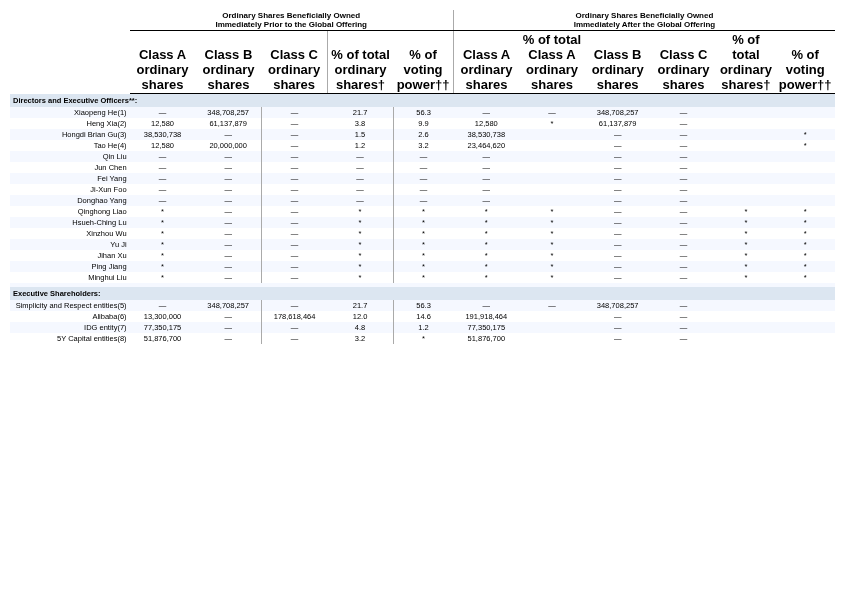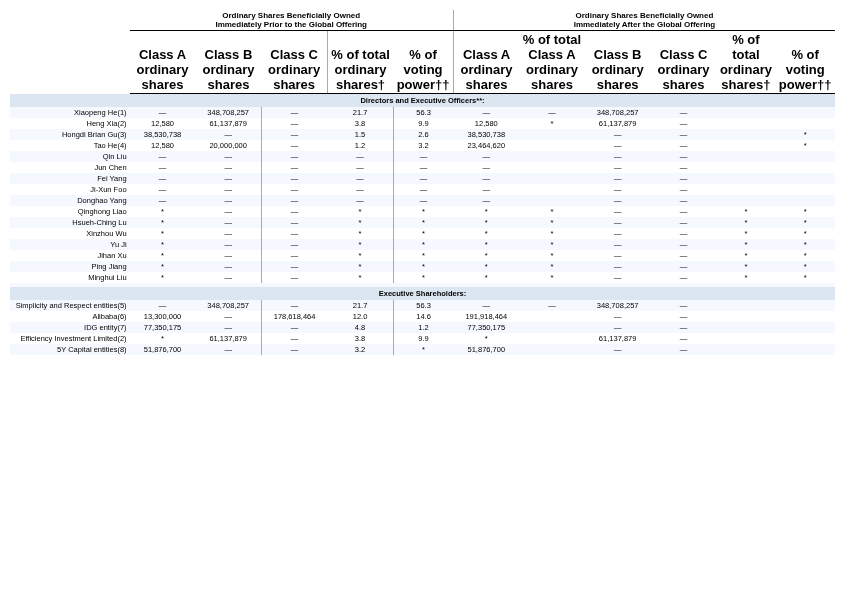--- a/index.html
+++ b/index.html
@@ -21,21 +21,21 @@
       padding: 1px 3px;
       text-align: center;
       vertical-align: bottom;
     }
     td.left-align {
       text-align: right;
     }
     .section-header {
       background: #e8e8e8;
       font-weight: bold;
-      text-align: center;
+      text-align: left;
       padding: 2px 3px;
     }
     tr:nth-child(even) td { background: #f5f8ff; }
     tr:nth-child(odd) td { background: #fff; }
     .section-row td { background: #dce6f1 !important; font-weight: bold; }
     .name-col { min-width: 110px; text-align: left; }
     .num-col { min-width: 65px; }
     .border-right { border-right: 1px solid #aaa; }
     .top-header { border-bottom: 1px solid #000; text-align: center; font-weight: bold; font-size: 8px; }
     .sub-header { font-weight: bold; font-size: 13px; vertical-align: bottom; border-bottom: 1px solid #000; }
@@ -335,34 +335,20 @@
         <td class="border-right">4.8</td>
         <td>1.2</td>
         <td>77,350,175</td>
         <td></td>
         <td>—</td>
         <td>—</td>
         <td></td>
         <td></td>
       </tr>
       <tr>
-        <td class="left-align name-col" style="padding-left: 4px;">Efficiency Investment Limited(2)</td>
-        <td>*</td>
-        <td class="border-right">61,137,879</td>
-        <td>—</td>
-        <td class="border-right">3.8</td>
-        <td>9.9</td>
-        <td>*</td>
-        <td></td>
-        <td>61,137,879</td>
-        <td>—</td>
-        <td></td>
-        <td></td>
-      </tr>
-      <tr>
         <td class="left-align name-col">5Y Capital entities(8)</td>
         <td>51,876,700</td>
         <td class="border-right">—</td>
         <td>—</td>
         <td class="border-right">3.2</td>
         <td>*</td>
         <td>51,876,700</td>
         <td></td>
         <td>—</td>
         <td>—</td>

